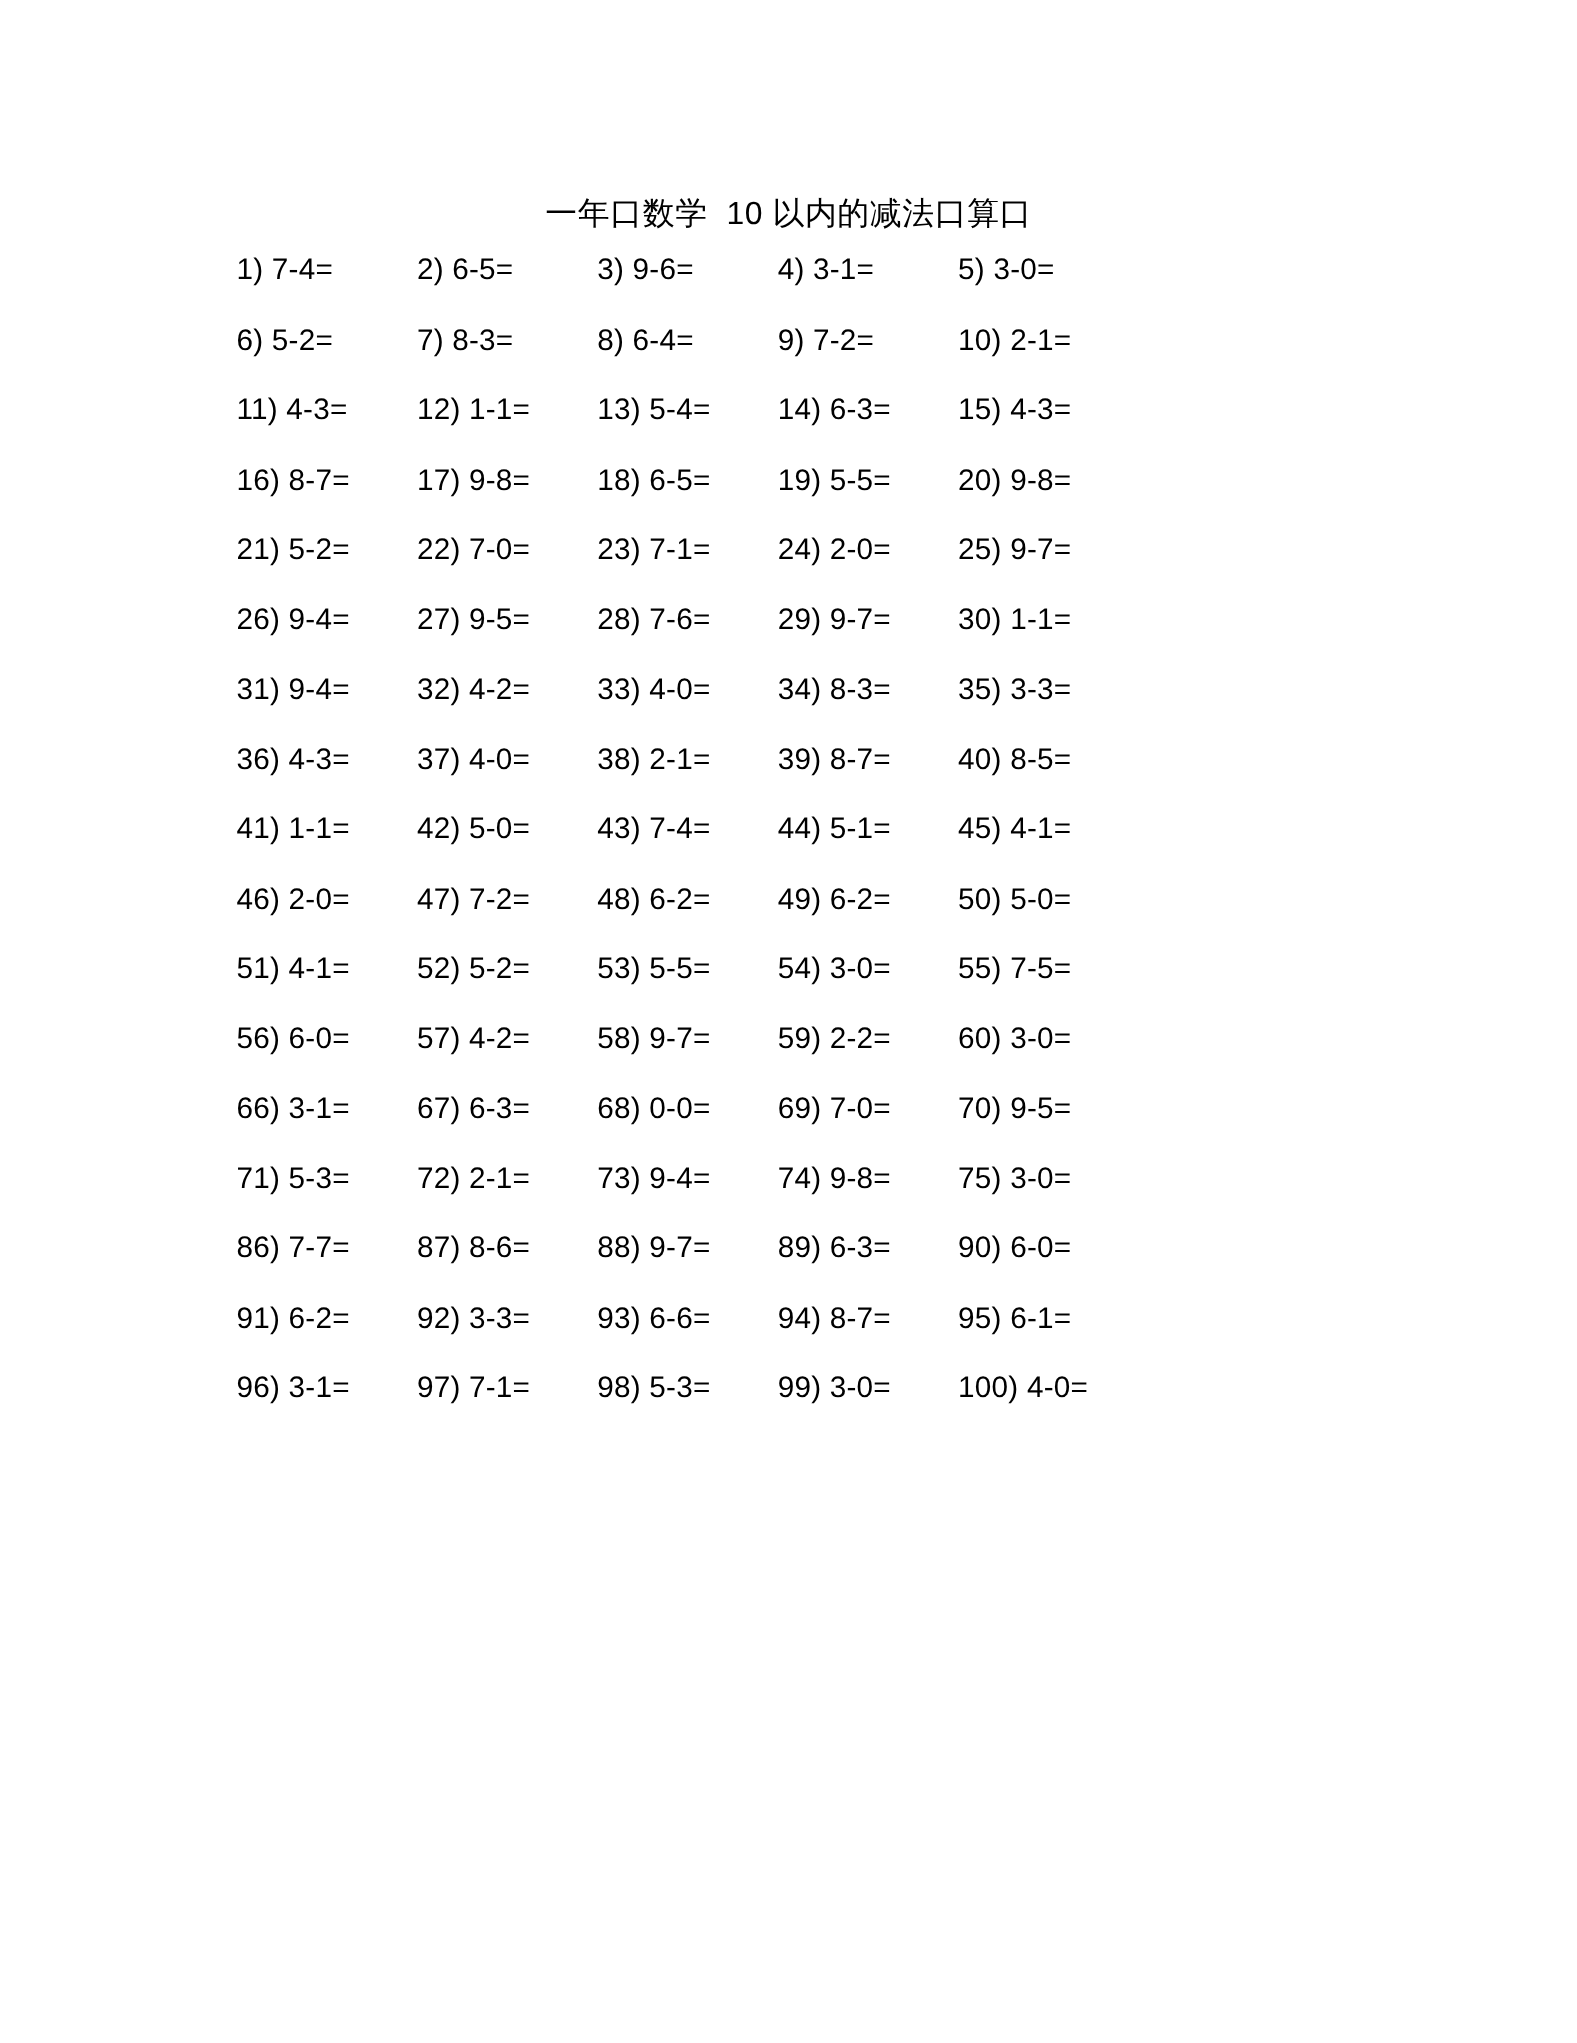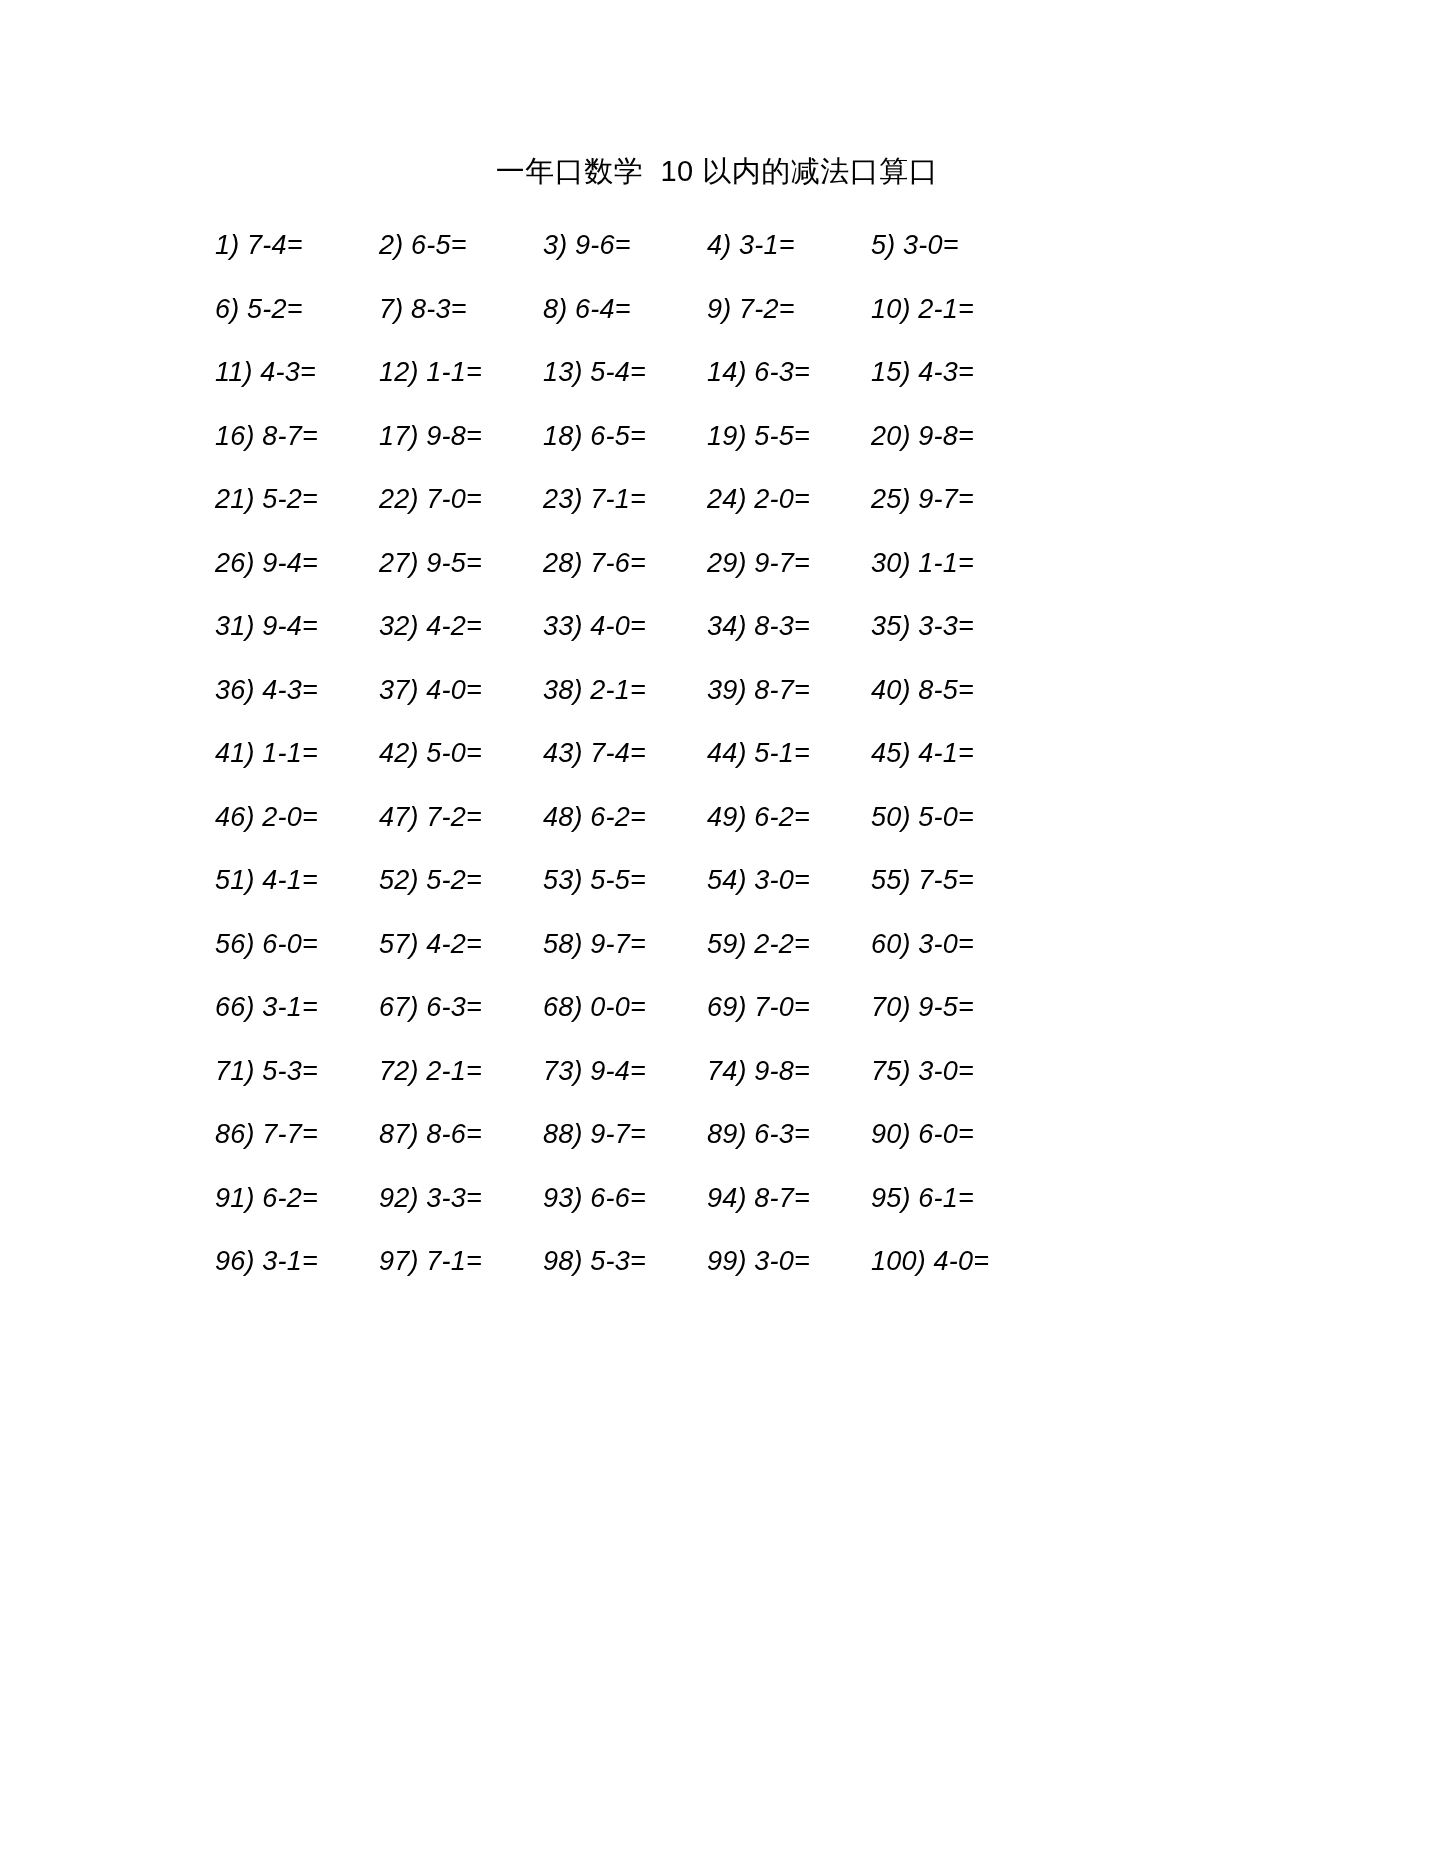--- a/index.html
+++ b/index.html
@@ -17,41 +17,40 @@
   }
   .page {
     width: 1434px;
     height: 1857px;
     box-sizing: border-box;
     background: #ffffff;
     position: relative;
   }
   .worksheet-title {
     position: absolute;
-    top: 152px;
+    top: 175px;
     left: 0;
     width: 1434px;
     text-align: center;
     font-size: 29px;
     font-weight: 400;
     letter-spacing: 0.5px;
     white-space: pre;
     font-family: "Liberation Sans", sans-serif;
   }
   .problem-grid {
     position: absolute;
     top: 232px;
     left: 215px;
     width: 820px;
   }
   .problem-row {
     display: flex;
     height: 63.5px;
     align-items: flex-start;
-    font-style: italic;
   }
   .problem-cell {
     width: 164px;
     flex: 0 0 164px;
     font-size: 27px;
     line-height: 1;
     white-space: pre;
     font-family: "Liberation Sans", sans-serif;
     letter-spacing: 0.2px;
   }

